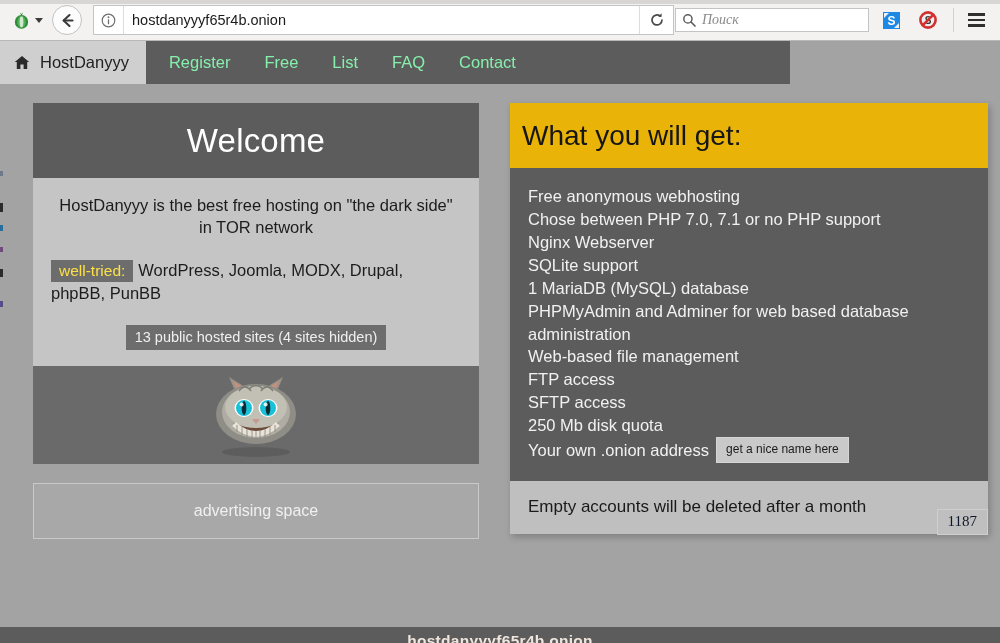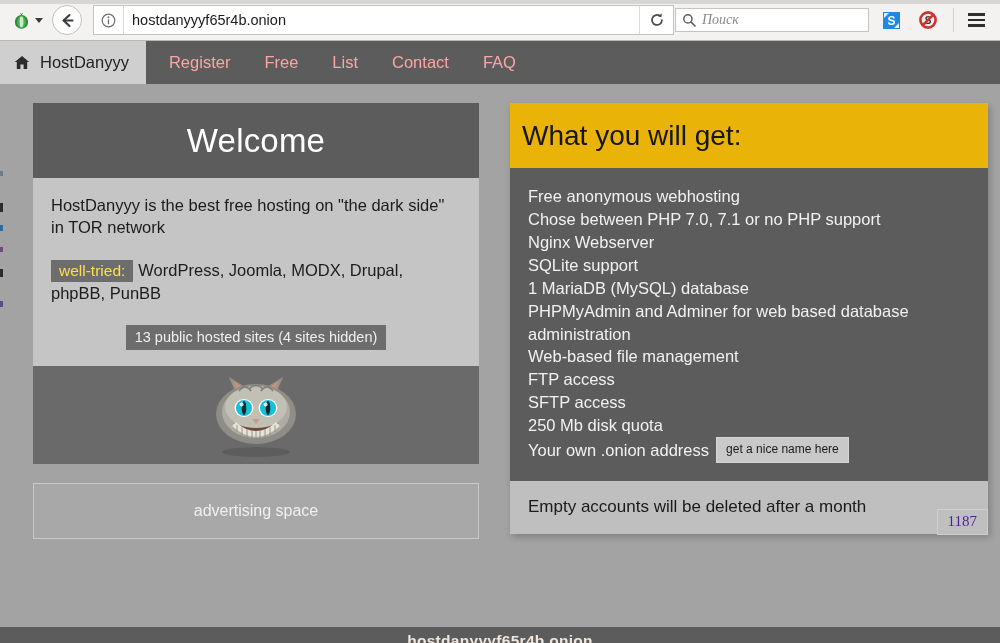--- a/index.html
+++ b/index.html
@@ -82,31 +82,31 @@
   }
   #menu-button {
     width: 32px; height: 30px; display: flex; flex-direction: column;
     align-items: center; justify-content: center; gap: 3px;
     margin-left: 6px; margin-right: 8px; flex: 0 0 auto;
   }
   #menu-button i { display: block; width: 17px; height: 2.6px; background: #2f2f2f; }
 
   
   #site-nav {
-    width: 1000px; height: 43px; background: #5c5c5c;
+    width: 790px; height: 43px; background: #5c5c5c;
     display: flex; align-items: stretch;
   }
   #nav-brand {
     background: #cfcfcf; color: #222;
     display: flex; align-items: center; gap: 10px;
     padding: 0 17px 0 14px; font-size: 16.5px;
   }
   .nav-item {
     display: flex; align-items: center; padding: 0 17px;
-    color: #fca5a5; font-size: 16.5px;
+    color: #86efac; font-size: 16.5px;
   }
   #nav-items { display: flex; padding-left: 6px; }
 
   
   #page-body {
     width: 1000px; height: 543px; background: #a3a3a3;
     position: relative; overflow: hidden;
   }
   #edge-sliver {
     position: absolute; left: 0; top: 0; width: 3px; height: 543px;
@@ -125,21 +125,21 @@
 
   
   #left-col { width: 446px; flex: 0 0 auto; }
   #welcome-panel { width: 446px; background: #c5c5c5; }
   #welcome-head {
     height: 75px; background: #5c5c5c; color: #fff;
     display: flex; align-items: center; justify-content: center;
     font-size: 33px; font-weight: 400; letter-spacing: .2px;
   }
   #welcome-body { padding: 17px 18px 16px 18px; }
-  #welcome-intro { font-size: 16.5px; color: #1c1c1c; line-height: 1.33; }
+  #welcome-intro { font-size: 16.5px; color: #1c1c1c; line-height: 1.33; text-align: center; }
   #welltried-line { margin-top: 20px; font-size: 16.5px; color: #1c1c1c; line-height: 1.42; }
   #welltried-tag {
     background: #6d6d6d; color: #fde047; padding: 2px 8px 3px 8px;
     margin-right: 5px; font-size: 15.5px;
   }
   #hosted-badge-row { margin-top: 19px; display: flex; justify-content: center; }
   #hosted-badge {
     background: #6d6d6d; color: #efefef; font-size: 14.5px;
     padding: 4px 9px 5px 9px; white-space: nowrap;
   }
@@ -172,21 +172,21 @@
     background: #c9c9c9; color: #1b1b1b; font-size: 12px;
     padding: 3px 9px 4px 9px; border: 1px solid #d5d5d5;
   }
   #get-foot {
     background: #bfbfbf; color: #1a1a1a; font-size: 17px;
     padding: 16px 18px 17px 18px;
   }
 
   #visit-counter {
     position: absolute; right: 12px; top: 425px;
-    border: 1px solid #cfcfcf; color: #4c1d95;
+    border: 1px solid #cfcfcf; color: #0f172a;
     font-size: 15px; padding: 3px 10px 4px 10px;
     font-family: "Liberation Serif", serif;
   }
 
   
   #site-footer {
     width: 1000px; height: 28px; background: #5c5c5c;
     display: flex; align-items: center; justify-content: center;
   }
   #footer-text {
@@ -276,22 +276,22 @@
   <div id="nav-brand">
     <svg width="16" height="15" viewBox="0 0 16 15">
       <path d="M8 1 L15.2 7.1 L13.2 7.1 L13.2 14 L9.6 14 L9.6 9.6 L6.4 9.6 L6.4 14 L2.8 14 L2.8 7.1 L0.8 7.1 Z" fill="#2b2b2b"></path>
     </svg>
     <span>HostDanyyy</span>
   </div>
   <div id="nav-items">
     <div class="nav-item">Register</div>
     <div class="nav-item">Free</div>
     <div class="nav-item">List</div>
+    <div class="nav-item">FAQ</div>
     <div class="nav-item">Contact</div>
-    <div class="nav-item">FAQ</div>
   </div>
 </div>
 
 <div id="page-body">
   <div id="edge-sliver"></div>
 
   <div id="content-grid">
 
     <div id="left-col">
       <div id="welcome-panel">

